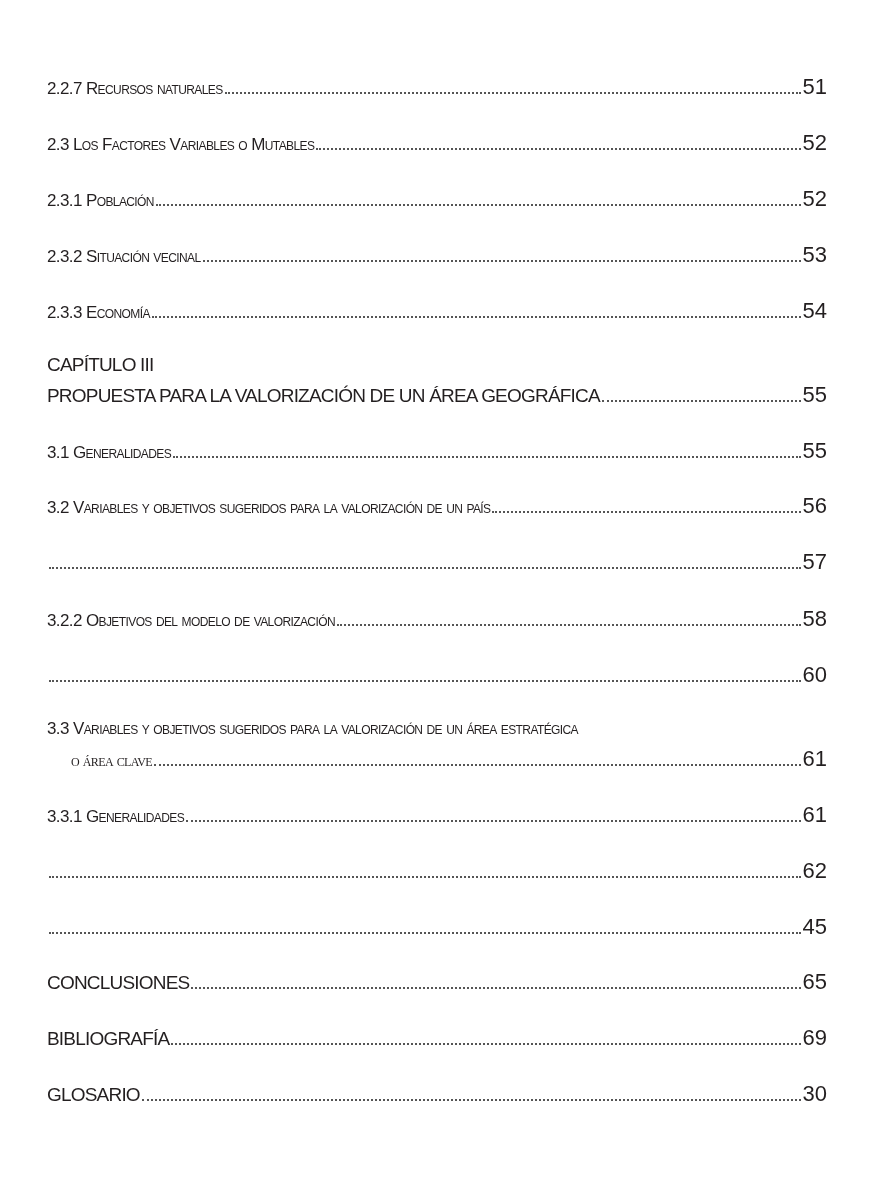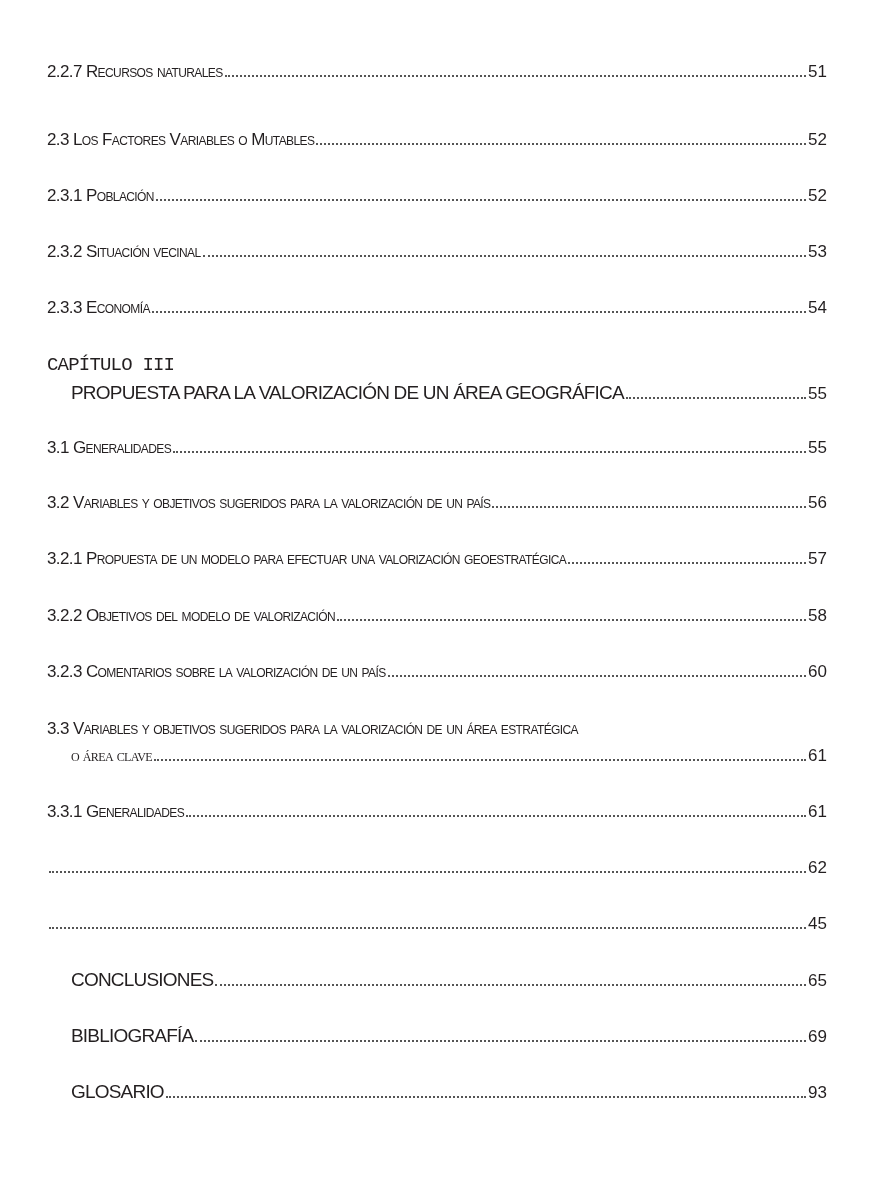--- a/index.html
+++ b/index.html
@@ -2,34 +2,34 @@
 <html><head>
 <meta charset="utf-8">
 <style>
   html, body { margin: 0; padding: 0; background: #ffffff; }
   body { width: 886px; height: 1198px; position: relative; overflow: hidden;
          font-family: "Liberation Sans", sans-serif; color: #231f20; }
   .toc { position: absolute; left: 47px; top: 0; width: 780px; }
   .entry { position: absolute; left: 0; width: 780px; display: flex; align-items: baseline; }
   .label { white-space: nowrap; font-size: 17px; transform-origin: left bottom;
            font-variant: small-caps; letter-spacing: -0.6px; }
-  .label.caps { font-variant: normal; font-size: 19px; letter-spacing: -0.8px; margin-left: 24px; }
+  .label.caps { font-variant: normal; font-size: 19px; letter-spacing: -0.8px; }
   .num { font-variant: normal; }
   .leader { flex: 1; border-bottom: 1px dotted #231f20; margin: 0 2px 4px 2px; height: 1px;
             border-bottom-width: 2px; border-bottom-style: dotted; border-color: #555; }
-  .page { font-size: 17px; white-space: nowrap; }
-  .chapter-line1 { position: absolute; left: 0; font-size: 19px; letter-spacing: -0.8px; white-space: nowrap; font-family: Liberation Mono, monospace; }
+  .page { font-size: 22px; white-space: nowrap; }
+  .chapter-line1 { position: absolute; left: 0; font-size: 19px; letter-spacing: -0.8px; white-space: nowrap; }
   .indent { padding-left: 24px; font-family: Liberation Serif, serif; }
 </style>
 </head>
 <body>
 
 <div class="toc">
 
-  <div class="entry" style="top:62px">
+  <div class="entry" style="top:74px">
     <span class="label"><span class="num">2.2.7</span> <span>Recursos naturales</span></span>
     <span class="leader"></span>
     <span class="page">51</span>
   </div>
   <div class="entry" style="top:130px">
     <span class="label"><span class="num">2.3</span> <span>Los Factores Variables o Mutables</span></span>
     <span class="leader"></span>
     <span class="page">52</span>
   </div>
   <div class="entry" style="top:186px">
@@ -59,31 +59,29 @@
     <span class="label"><span class="num">3.1</span> <span>Generalidades</span></span>
     <span class="leader"></span>
     <span class="page">55</span>
   </div>
   <div class="entry" style="top:493px">
     <span class="label"><span class="num">3.2</span> <span>Variables y objetivos sugeridos para la valorización de un país</span></span>
     <span class="leader"></span>
     <span class="page">56</span>
   </div>
   <div class="entry" style="top:549px">
-    <span class="label"><span class="num">3.2.1</span> <span>Propuesta de un modelo para efectuar una valorización geoestratégica</span></span>
     <span class="leader"></span>
     <span class="page">57</span>
   </div>
   <div class="entry" style="top:606px">
     <span class="label"><span class="num">3.2.2</span> <span>Objetivos del modelo de valorización</span></span>
     <span class="leader"></span>
     <span class="page">58</span>
   </div>
   <div class="entry" style="top:662px">
-    <span class="label"><span class="num">3.2.3</span> <span>Comentarios sobre la valorización de un país</span></span>
     <span class="leader"></span>
     <span class="page">60</span>
   </div>
 
   <div class="entry" style="top:719px">
     <span class="label"><span class="num">3.3</span> <span>Variables y objetivos sugeridos para la valorización de un área estratégica</span></span>
   </div>
   <div class="entry" style="top:746px">
     <span class="label indent">o área clave</span>
     <span class="leader"></span>
@@ -110,16 +108,16 @@
     <span class="page">65</span>
   </div>
   <div class="entry" style="top:1025px">
     <span class="label caps">BIBLIOGRAFÍA</span>
     <span class="leader"></span>
     <span class="page">69</span>
   </div>
   <div class="entry" style="top:1081px">
     <span class="label caps">GLOSARIO</span>
     <span class="leader"></span>
-    <span class="page">93</span>
+    <span class="page">30</span>
   </div>
 
 </div>
 
 </body></html>

